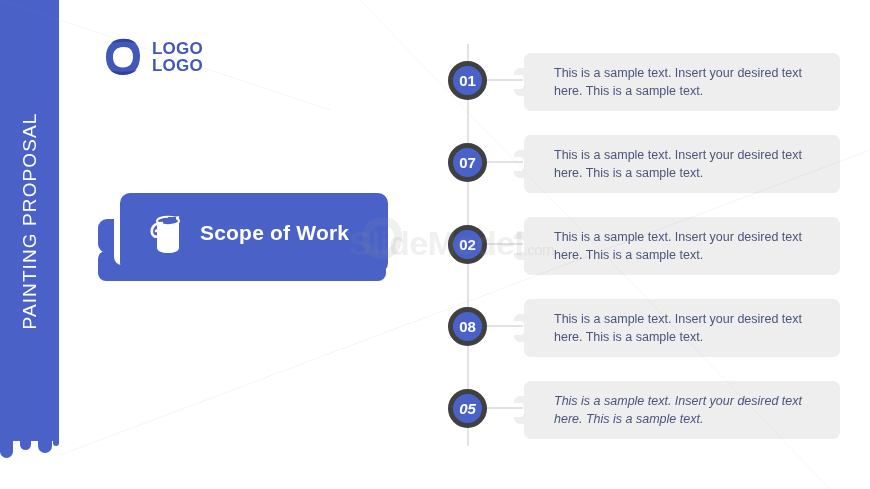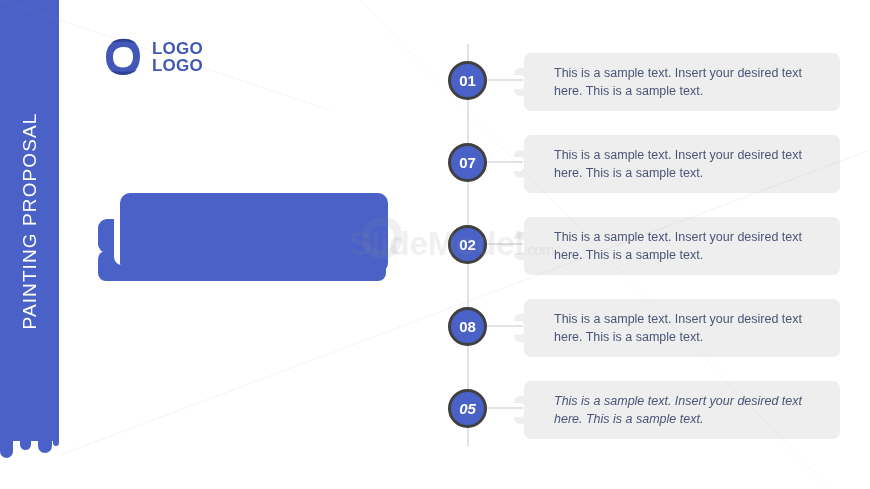--- a/index.html
+++ b/index.html
@@ -183,21 +183,21 @@
   .row.r4 { top: 337px; font-style: italic; }
 
   .num-circle {
     position: absolute;
     left: 8px;
     top: 8px;
     width: 39px;
     height: 39px;
     border-radius: 50%;
     background: #4a62c8;
-    border: 3px solid #404040;
+    border: 5px solid #404040;
     box-sizing: border-box;
     color: #ffffff;
     font-size: 15px;
     font-weight: bold;
     display: flex;
     align-items: center;
     justify-content: center;
     z-index: 3;
   }
   .h-connector {
@@ -314,20 +314,32 @@
       <div>LOGO</div>
       <div>LOGO</div>
     </span>
   </div>
 
   <div class="banner-wrap">
     <div class="banner-foot"></div>
     <div class="banner-notch"></div>
     <div class="banner-notch-cut"></div>
     <div class="banner-body"></div>
+    <div class="banner-inner">
+      <span class="bucket-icon">
+        <svg viewBox="0 0 40 44" width="40" height="44" xmlns="http://www.w3.org/2000/svg">
+          <path d="M12 9 L33 5 L33 37 C33 40 28 42 22 42 C16 42 11 40 11 37 L11 12 Z" fill="#ffffff"></path>
+          <ellipse cx="22" cy="10" rx="11" ry="4.2" fill="#4a62c8"></ellipse>
+          <ellipse cx="22" cy="10" rx="11" ry="4.2" fill="none" stroke="#ffffff" stroke-width="2"></ellipse>
+          <path d="M16 12 C8 12 5 17 6 22 C7 26 11 27 13 24 C15 21 12 18 10 20" fill="none" stroke="#ffffff" stroke-width="2.6" stroke-linecap="round"></path>
+          <path d="M22 6 L30 6 L30 10 L24 12 Z" fill="#4a62c8"></path>
+        </svg>
+      </span>
+      <span class="banner-label">Scope of Work</span>
+    </div>
   </div>
 
   <span class="wm-ring">
     <svg viewBox="0 0 44 46" width="44" height="46" xmlns="http://www.w3.org/2000/svg">
       <path d="M22 2 C34 1 42 9 42 22 C42 36 34 44 22 44 C10 44 2 36 2 24 C2 11 10 3 22 2 Z
                M22 11 C14 11.5 10 16 10 23 C10 30.5 14 35 22 35 C30 35 34 30.5 34 22.5 C34 15 30 10.6 22 11 Z" fill="rgba(140,140,150,0.13)" fill-rule="evenodd"></path>
     </svg>
   </span>
   <div class="watermark">
     <span>SlideModel</span><span class="dotcom">.com</span>

